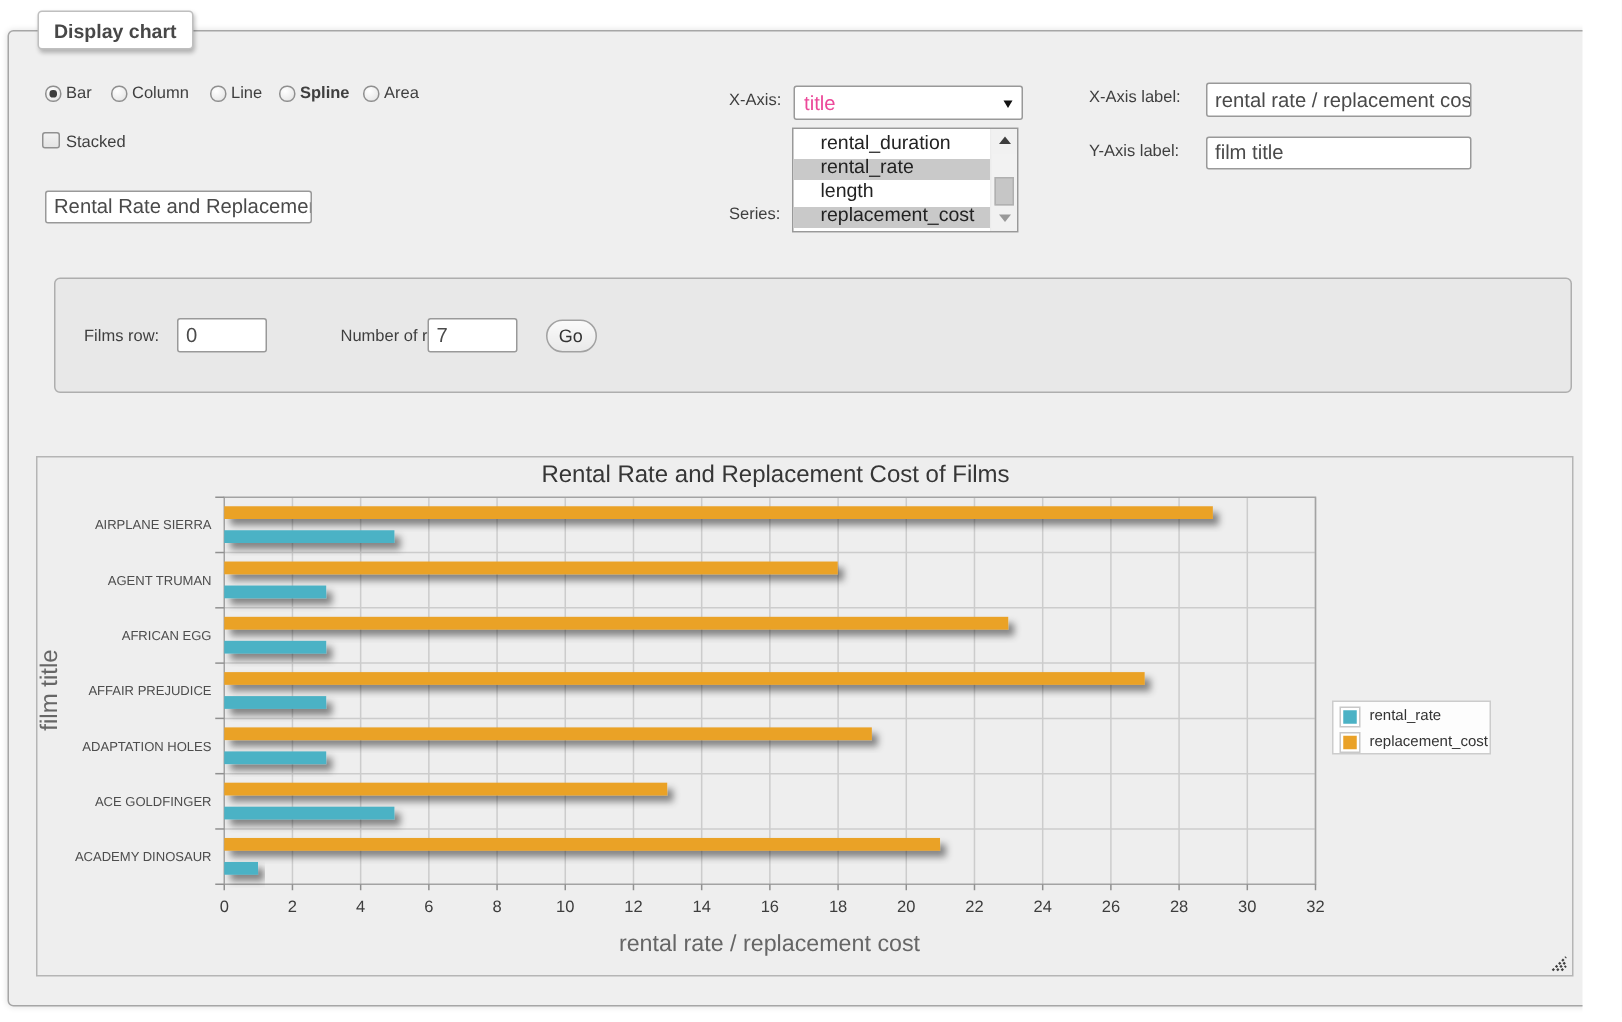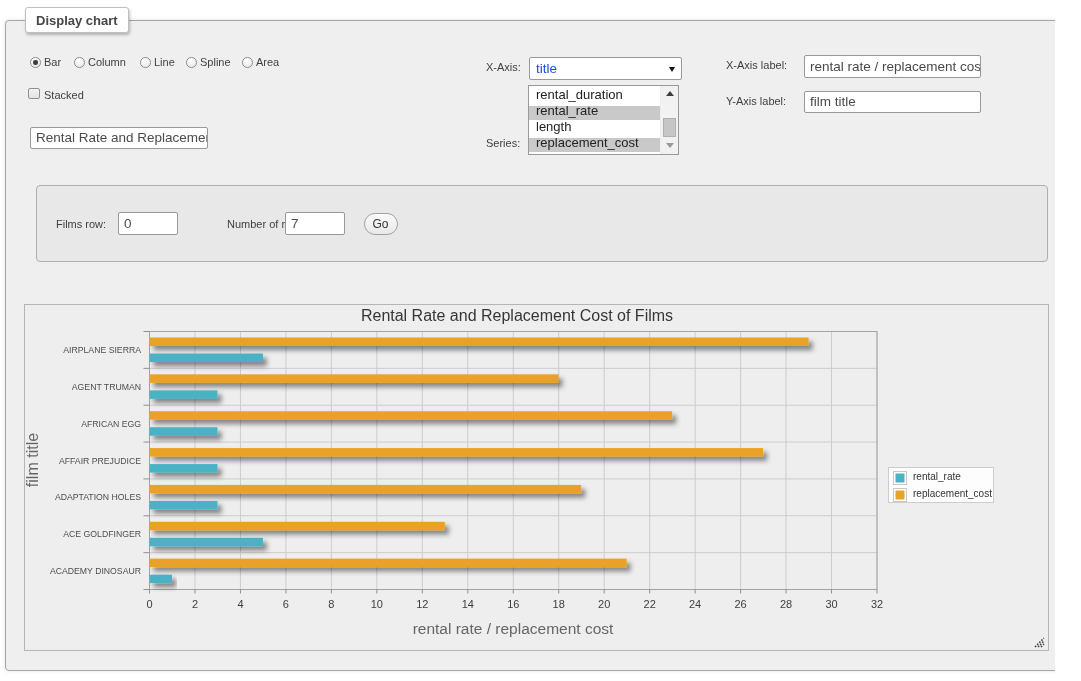--- a/index.html
+++ b/index.html
@@ -9,44 +9,44 @@
 .lbl { position:absolute; font-size:11px; color:#3f3f3f; white-space:nowrap; }
 .inp { position:absolute; background:#fff; border:1px solid #999; border-radius:2px; font-size:13.5px; color:#4a4a4a; padding:0 0 0 5px; overflow:hidden; white-space:nowrap; line-height:20px; }
 #fieldset { position:absolute; left:5px; top:20px; width:1073px; height:651px; background:#efefef; border:1px solid #a6a6a6; border-radius:4px; box-shadow:0 0 4px rgba(0,0,0,0.12); }
 #legendbox { position:absolute; left:25px; top:7px; height:26px; background:#fff; border:1px solid #bfbfbf; border-radius:3px; padding:4.5px 10px 0 10px; font-size:13px; font-weight:bold; color:#474747; box-shadow:1px 2px 3px rgba(0,0,0,0.25); z-index:5; }
 .radio { position:absolute; width:10.5px; height:10.5px; border-radius:50%; border:1px solid #8f8f8f; background:radial-gradient(circle at 35% 30%, #ffffff 0%, #ececec 65%, #dcdcdc 100%); }
 .radio.sel::after { content:""; position:absolute; left:2px; top:2px; width:4.5px; height:4.5px; border-radius:50%; background:#3c3c3c; }
 #chk { position:absolute; left:28px; top:88px; width:12px; height:11px; border:1px solid #919191; border-radius:2px; background:linear-gradient(#f2f2f2,#e4e4e4); }
 #panel { position:absolute; left:36px; top:185px; width:1012px; height:77px; background:#e8e8e8; border:1px solid #aeaeae; border-radius:4px; }
 #gobtn { position:absolute; left:363.5px; top:212.5px; width:34px; height:22.5px; border:1px solid #a2a2a2; border-radius:11.5px; background:linear-gradient(#fafafa,#e9e9e9); font-size:12px; color:#333; text-align:center; line-height:20px; }
 #chartbox { position:absolute; left:24px; top:304px; width:1025px; height:347px; background:#eeeeee; border:1px solid #b5b5b5; }
-#selbox { position:absolute; left:529px; top:57px; width:153px; height:23px; background:#fff; border:1px solid #999; border-radius:2px; font-size:13.5px; color:#1d4ed8; line-height:21px; padding-left:6px; }
+#selbox { position:absolute; left:529px; top:57px; width:153px; height:23px; background:#fff; border:1px solid #999; border-radius:2px; font-size:13.5px; color:#ec4899; line-height:21px; padding-left:6px; }
 #selarrow { position:absolute; right:6.5px; top:9px; width:0; height:0; border-left:3.2px solid transparent; border-right:3.2px solid transparent; border-top:5px solid #111; }
 #listbox { position:absolute; left:528px; top:85px; width:151px; height:70px; background:#fff; border:1px solid #999; overflow:hidden; }
-.opt { position:absolute; left:4px; width:131px; height:16px; font-size:13px; line-height:16px; padding-left:3px; color:#222; white-space:nowrap; }
+.opt { position:absolute; left:15px; width:131px; height:16px; font-size:13px; line-height:16px; padding-left:3px; color:#222; white-space:nowrap; }
 .selbg { position:absolute; left:0px; width:132px; height:14px; background:#c9c9c9; }
 #sbar { position:absolute; right:0; top:0; width:18px; height:68px; background:#f2f2f2; border-left:1px solid #ececec; }
 .sbtn { position:absolute; left:0; width:18px; height:17px; background:#f1f1f1; }
 .tri { position:absolute; left:4.5px; width:0; height:0; border-left:4.5px solid transparent; border-right:4.5px solid transparent; }
 #sthumb { position:absolute; left:2px; top:32px; width:13px; height:19px; background:#c6c6c6; border:1px solid #b0b0b0; }
 </style>
 </head>
 <body>
 <div id="stage">
   <div id="fieldset"></div>
   <div id="legendbox">Display chart</div>
 
   <div class="radio sel" style="left:30px; top:57px;"></div>
   <div class="lbl" style="left:44px; top:55.5px;">Bar</div>
   <div class="radio" style="left:74px; top:57px;"></div>
   <div class="lbl" style="left:88px; top:55.5px;">Column</div>
   <div class="radio" style="left:140px; top:57px;"></div>
   <div class="lbl" style="left:154px; top:55.5px;">Line</div>
   <div class="radio" style="left:186px; top:57px;"></div>
-  <div class="lbl" style="left:200px; top:55.5px;">Spline</div>
+  <div class="lbl" style="left:200px; top:55.5px;font-weight:bold;">Spline</div>
   <div class="radio" style="left:242px; top:57px;"></div>
   <div class="lbl" style="left:256px; top:55.5px;">Area</div>
 
   <div id="chk"></div>
   <div class="lbl" style="left:44px; top:88.5px;">Stacked</div>
 
   <div class="inp" style="left:30px; top:127px; width:178px; height:22px;">Rental Rate and Replacement Cost of Films</div>
 
   <div class="lbl" style="left:486px; top:61px;">X-Axis:</div>
   <div id="selbox">title<div id="selarrow"></div></div>

